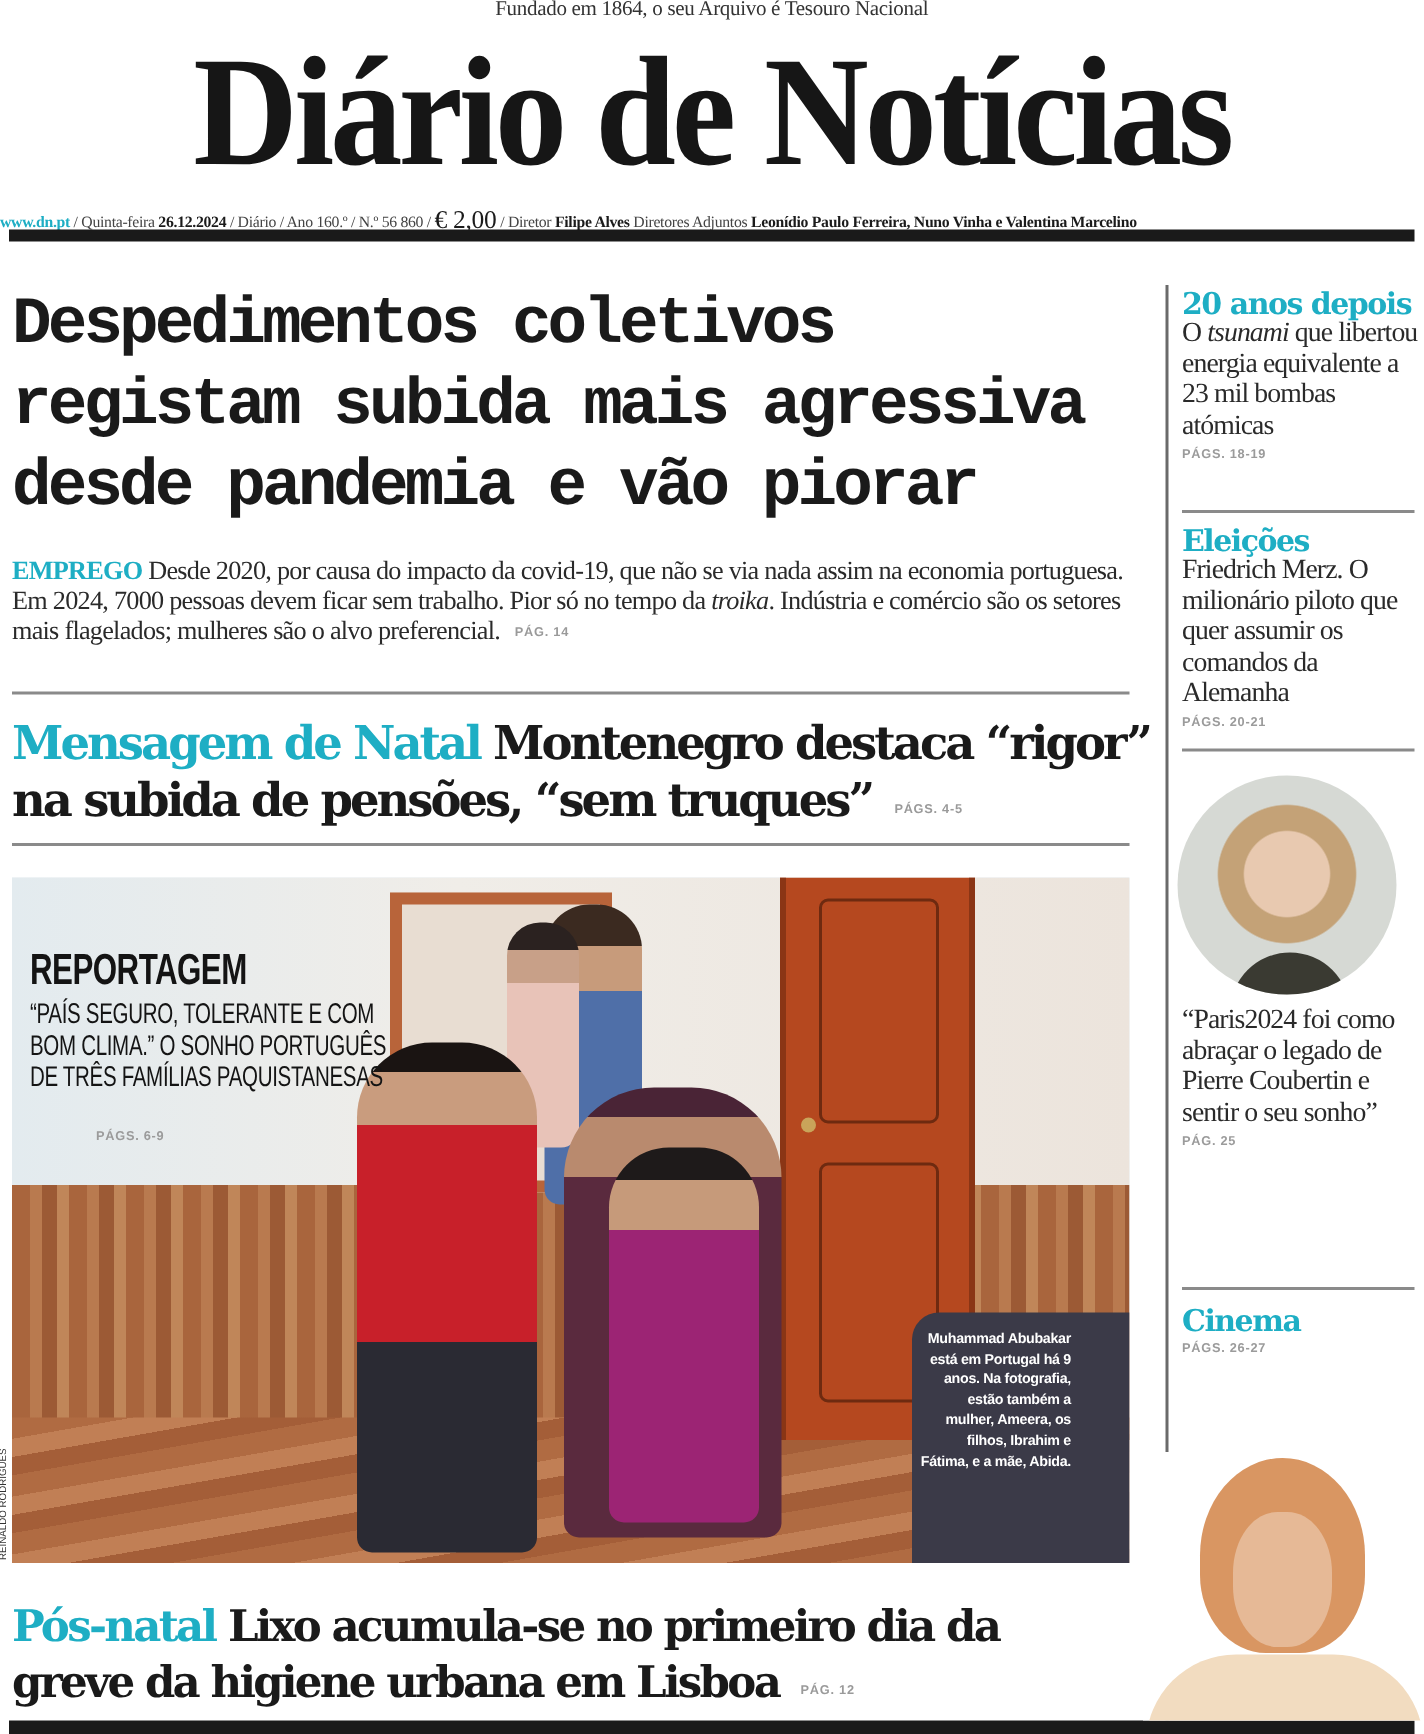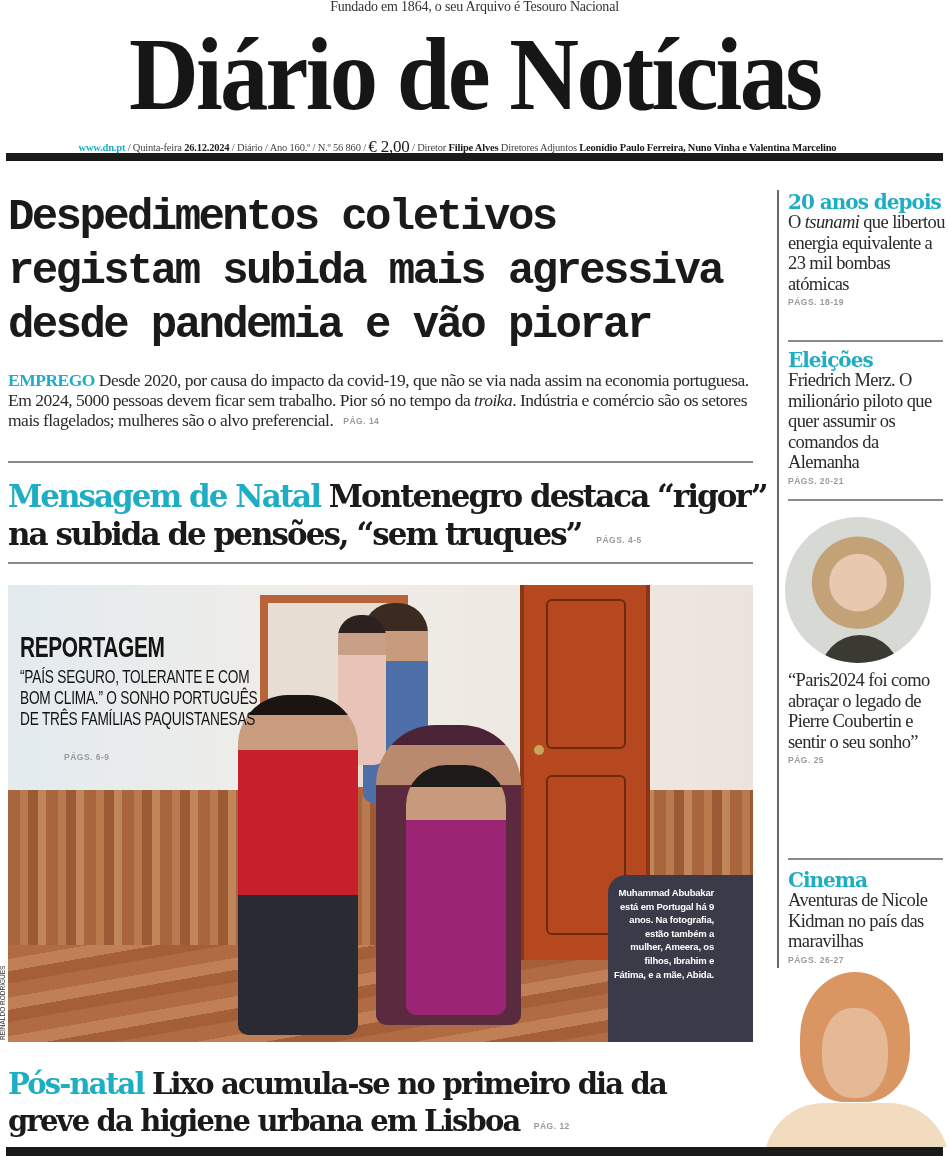--- a/index.html
+++ b/index.html
@@ -7,21 +7,21 @@
   body { position: relative; font-family: "DejaVu Serif", serif; color: #1b1b1b; }
 
   .tagline { position: absolute; top: 0; left: 0; width: 949px; text-align: center;
     font-family: "Liberation Serif", serif; font-size: 14px; color: #333; letter-spacing: -0.2px; line-height: 14px; }
 
   .masthead { position: absolute; top: 12px; left: 0; width: 949px; height: 122px; text-align: center;
     font-family: "DejaVu Serif", serif; font-weight: bold; font-size: 104px; line-height: 122px;
     letter-spacing: -3px; color: #161616; transform: scaleX(0.93); transform-origin: center; white-space: nowrap; }
   .masthead span { font-family: "Liberation Serif", serif; font-weight: bold; }
 
-  .infoline { position: absolute; top: 137px; left: 0; width: 915px; text-align: center;
+  .infoline { position: absolute; top: 137px; left: 0; width: 915px; 
     font-family: "Liberation Serif", serif; font-size: 10.5px; color: #444; white-space: nowrap; letter-spacing: -0.2px; }
   .infoline .site { color: #1eaec4; font-weight: bold; }
   .infoline b { color: #1b1b1b; }
   .infoline .price { font-size: 17px; color: #1b1b1b; vertical-align: -1px; }
 
   .topbar { position: absolute; top: 153px; left: 6px; width: 937px; height: 8px; background: #1a1a1a; }
 
   .main-headline { position: absolute; top: 190px; left: 8px; width: 760px;
     font-family: Liberation Mono, monospace; font-weight: bold; font-size: 44px; line-height: 54px;
     letter-spacing: -2.6px; color: #1a1a1a; }
@@ -110,21 +110,21 @@
   <span>Diretor</span>
   <b>Filipe Alves</b>
   <span>Diretores Adjuntos</span>
   <b>Leonídio Paulo Ferreira, Nuno Vinha e Valentina Marcelino</b>
 </div>
 <div class="topbar"></div>
 
 <h1 class="main-headline">Despedimentos coletivos registam subida mais agressiva desde pandemia e vão piorar</h1>
 <p class="lead">
   <span class="kicker">EMPREGO</span>
-  <span>Desde 2020, por causa do impacto da covid-19, que não se via nada assim na economia portuguesa. Em 2024, 5000 pessoas devem ficar sem trabalho. Pior só no tempo da </span><em>troika</em><span>. Indústria e comércio são os setores mais flagelados; mulheres são o alvo preferencial.</span>
+  <span>Desde 2020, por causa do impacto da covid-19, que não se via nada assim na economia portuguesa. Em 2024, 7000 pessoas devem ficar sem trabalho. Pior só no tempo da </span><em>troika</em><span>. Indústria e comércio são os setores mais flagelados; mulheres são o alvo preferencial.</span>
   <span class="pg">PÁG. 14</span>
 </p>
 
 <div class="rule" style="top:461px;left:8px;width:745px;"></div>
 
 <h2 class="second-headline">
   <span class="kicker">Mensagem de Natal</span>
   <span>Montenegro destaca “rigor” na subida de pensões, “sem truques”</span>
   <span class="pg">PÁGS. 4-5</span>
 </h2>
@@ -184,21 +184,20 @@
 </div>
 
 <div class="side-item" style="top:670px;">
   <div class="text">“Paris2024 foi como abraçar o legado de Pierre Coubertin e sentir o seu sonho”</div>
   <div class="pages">PÁG. 25</div>
 </div>
 <div class="rule" style="top:858px;left:788px;width:155px;"></div>
 
 <div class="side-item" style="top:870px;">
   <div class="kicker">Cinema</div>
-  <div class="text">Aventuras de Nicole Kidman no país das maravilhas</div>
   <div class="pages">PÁGS. 26-27</div>
 </div>
 
 <div class="kidman">
   <div class="hair"></div>
   <div class="face"></div>
   <div class="shirt"></div>
 </div>
 
 </body></html>

